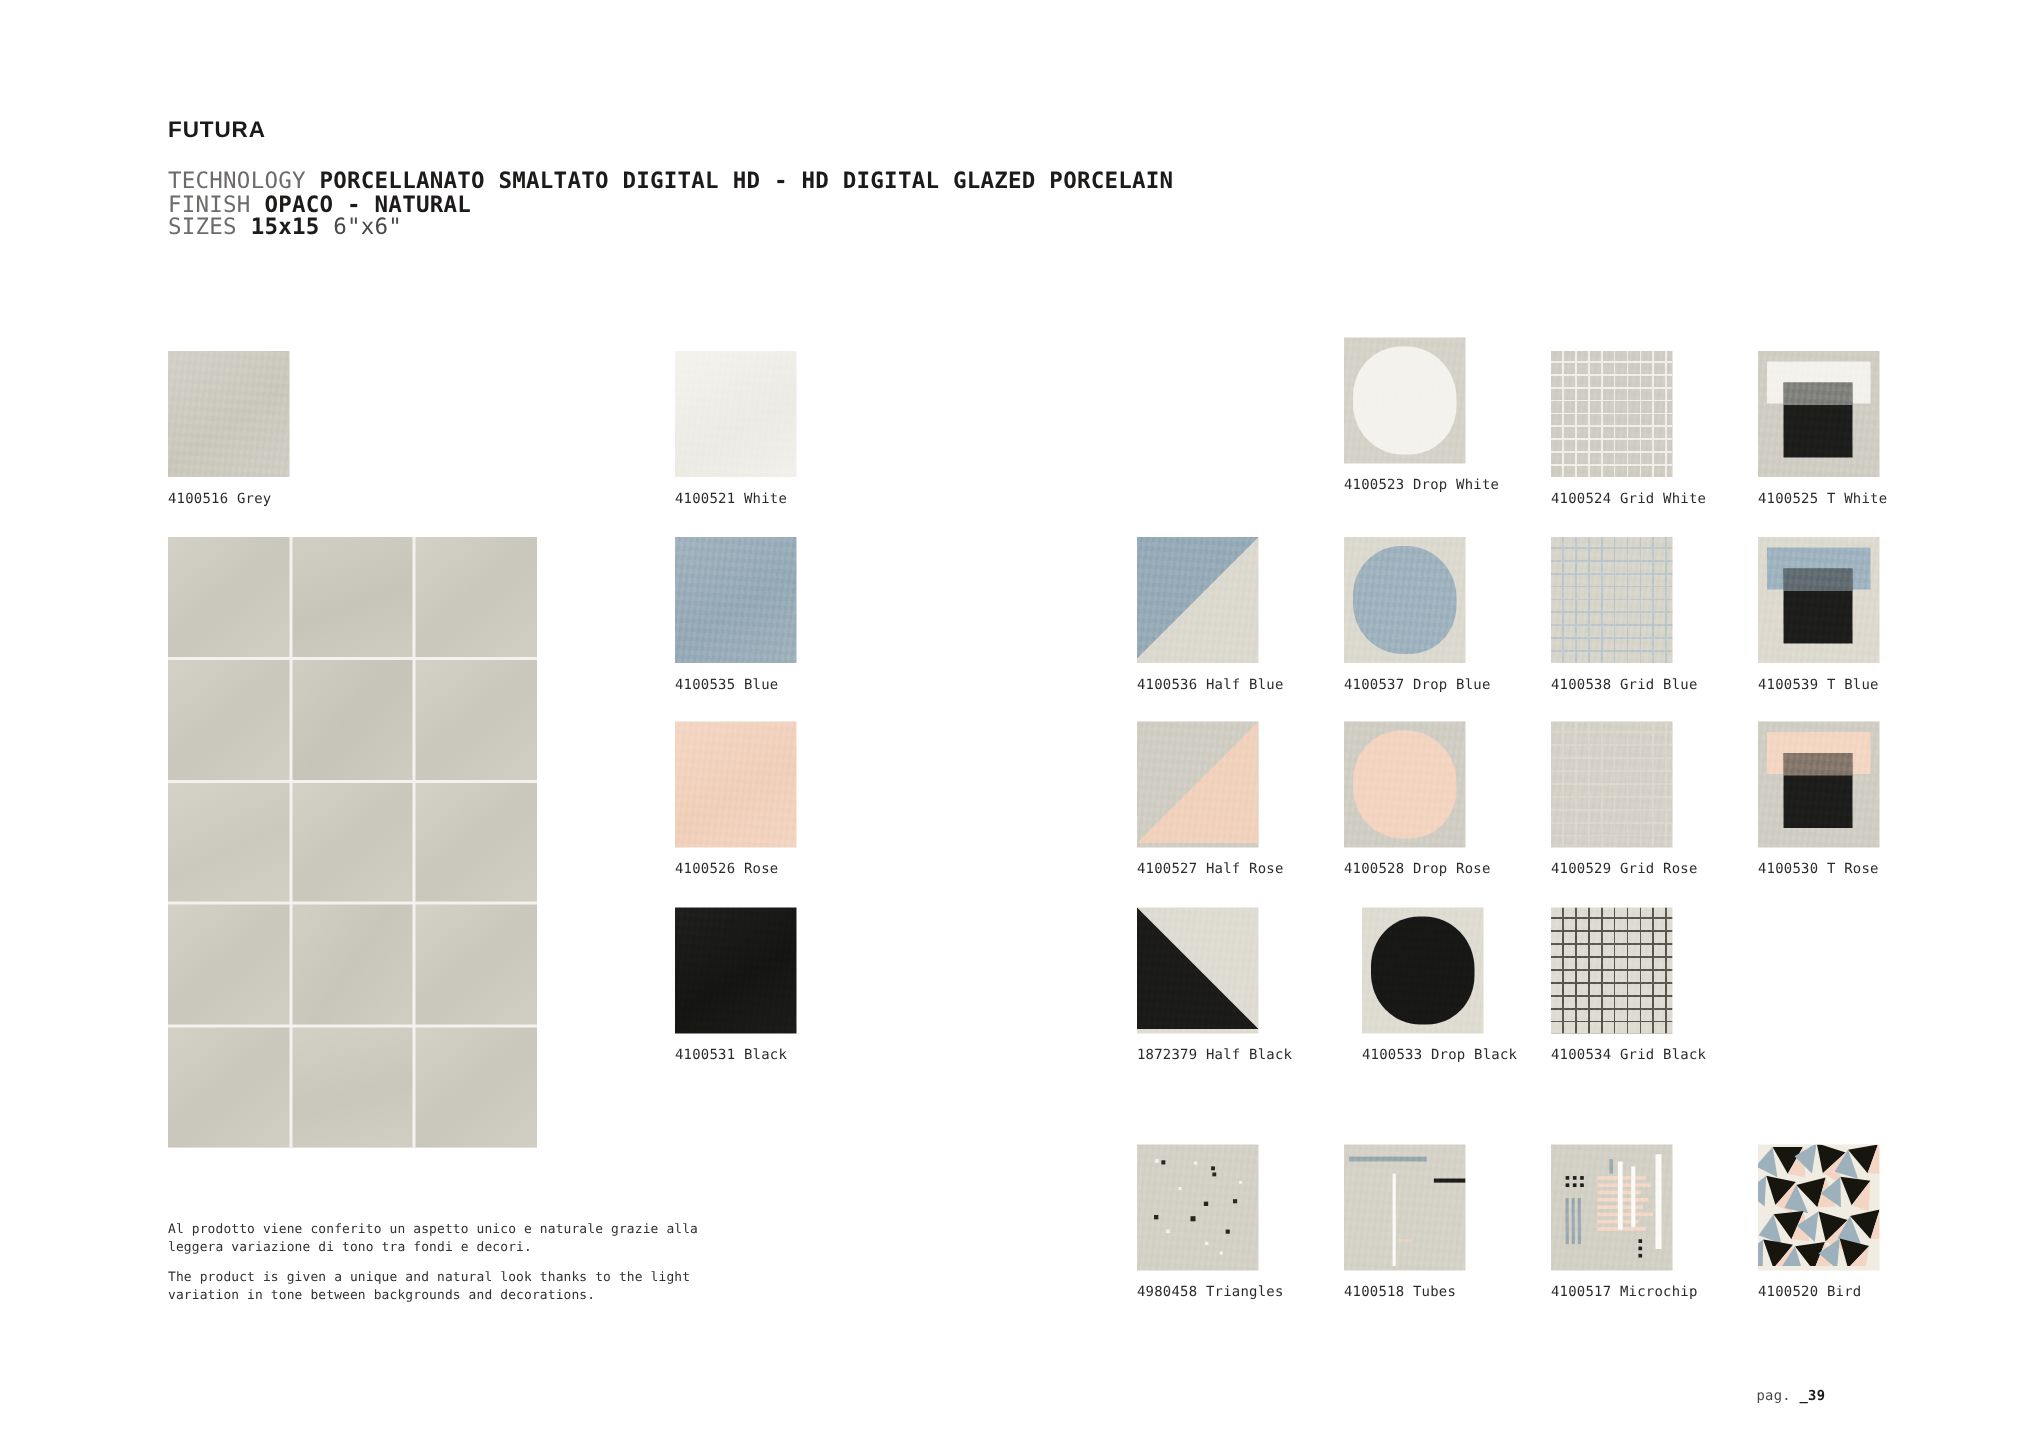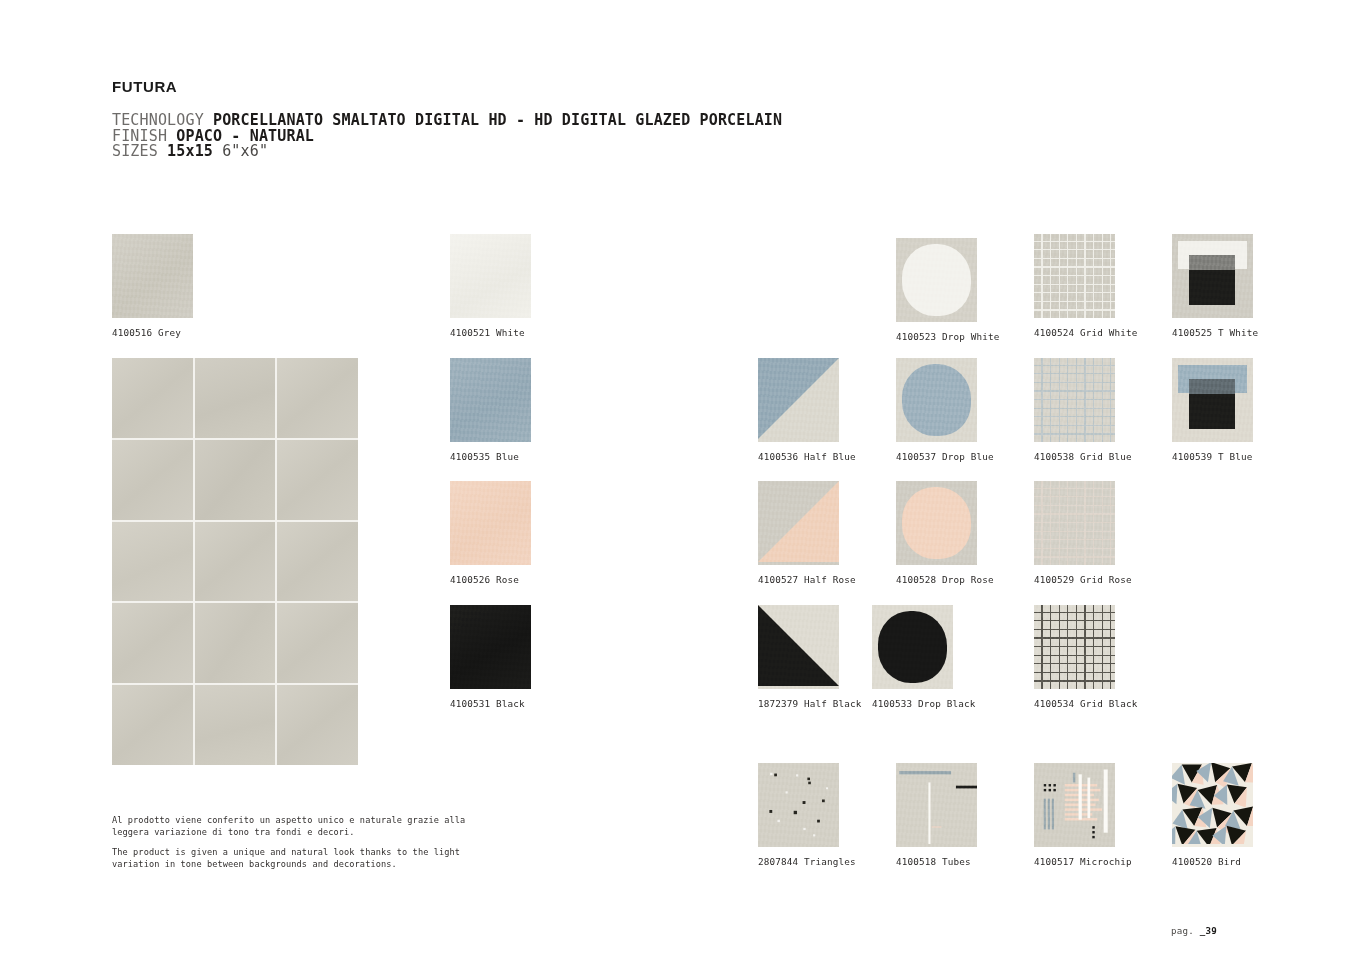--- a/index.html
+++ b/index.html
@@ -178,21 +178,21 @@
       <div></div>
       <div></div>
       <div></div>
     </div>
   </div>
 
   <div class="para p1">Al prodotto viene conferito un aspetto unico e naturale grazie alla leggera variazione di tono tra fondi e decori.</div>
   <div class="para p2">The product is given a unique and natural look thanks to the light variation in tone between backgrounds and decorations.</div>
 
 
-  <div class="item" style="left:896px;top:238px">
+  <div class="item" style="left:896px;top:225px">
     <div class="sw grain" style="background:#d4d1c7">
       <div class="drop-c" style="background:#f3f2ed"></div>
     </div>
     <div class="cap">4100523 Drop White</div>
   </div>
 
   <div class="item" style="left:1034px;top:234px">
     <div class="sw grain" style="background:#cfccc1">
       <div class="gridpat" style="background:
              repeating-linear-gradient(90deg,rgba(255,255,255,0) 0 7.4px,#efeee8 7.4px 8.6px),
@@ -262,31 +262,39 @@
 
   <div class="item" style="left:1034px;top:481px">
     <div class="sw grain" style="background:#d3d0c6">
       <div class="gridpat" style="background:
              repeating-linear-gradient(90deg,rgba(255,255,255,0) 0 7.4px,#ded5cb 7.4px 8.6px),
              repeating-linear-gradient(0deg,rgba(255,255,255,0) 0 7.4px,#ded5cb 7.4px 8.6px);"></div>
     </div>
     <div class="cap">4100529 Grid Rose</div>
   </div>
 
+  <div class="item" style="left:1172px;top:481px">
+    <div class="sw grain" style="background:#cfccc2">
+      <div class="t-band" style="left:7%;top:8%;width:86%;height:34%;background:#f3d6c1"></div>
+      <div class="t-sq" style="left:21%;top:25%;width:57%;height:59%;background:#1c1c1a"></div>
+      <div class="t-band" style="left:21%;top:25%;width:57%;height:18%;background:rgba(243,214,193,.48)"></div>
+    </div>
+    <div class="cap">4100530 T Rose</div>
+  </div>
 
   <div class="item" style="left:758px;top:605px">
     <div class="sw grain" style="background:#dedbd1">
       <svg class="half" viewBox="0 0 100 100" preserveAspectRatio="none">
         <polygon points="0,0 0,100 100,100" fill="#1a1a18"></polygon>
       </svg>
     </div>
     <div class="cap">1872379 Half Black</div>
   </div>
 
-  <div class="item" style="left:872px;top:605px">
+  <div class="item" style="left:908px;top:605px">
     <div class="sw grain" style="background:#dedbd1">
       <div class="drop-c" style="background:#171716"></div>
     </div>
     <div class="cap">4100533 Drop Black</div>
   </div>
 
   <div class="item" style="left:1034px;top:605px">
     <div class="sw grain" style="background:#dedbd1">
       <div class="gridpat" style="background:
              repeating-linear-gradient(90deg,rgba(255,255,255,0) 0 7.4px,#57554e 7.4px 8.6px),
@@ -312,21 +320,21 @@
           <rect x="15" y="12" width="3" height="3"></rect>
           <rect x="47" y="14" width="2.6" height="2.6"></rect>
           <rect x="34" y="35" width="2.6" height="2.6"></rect>
           <rect x="24" y="70" width="3" height="3"></rect>
           <rect x="56" y="80" width="2.8" height="2.8"></rect>
           <rect x="84" y="30" width="2.4" height="2.4"></rect>
           <rect x="68" y="88" width="2.6" height="2.6"></rect>
         </g>
       </svg>
     </div>
-    <div class="cap">2807844 Triangles</div>
+    <div class="cap">4980458 Triangles</div>
   </div>
 
   <div class="item" style="left:896px;top:763px">
     <div class="sw grain" style="background:#d4d1c6">
       <svg class="decor" viewBox="0 0 100 100" preserveAspectRatio="none">
         <rect x="4" y="10" width="64" height="4" fill="#97a7ae"></rect>
         <rect x="74" y="28" width="30" height="3.4" fill="#1d1d1b"></rect>
         <rect x="40" y="24" width="2.6" height="76" fill="#fbfaf6"></rect>
         <rect x="44" y="78" width="12" height="2" fill="#edd6c6" opacity=".8"></rect>
       </svg>

